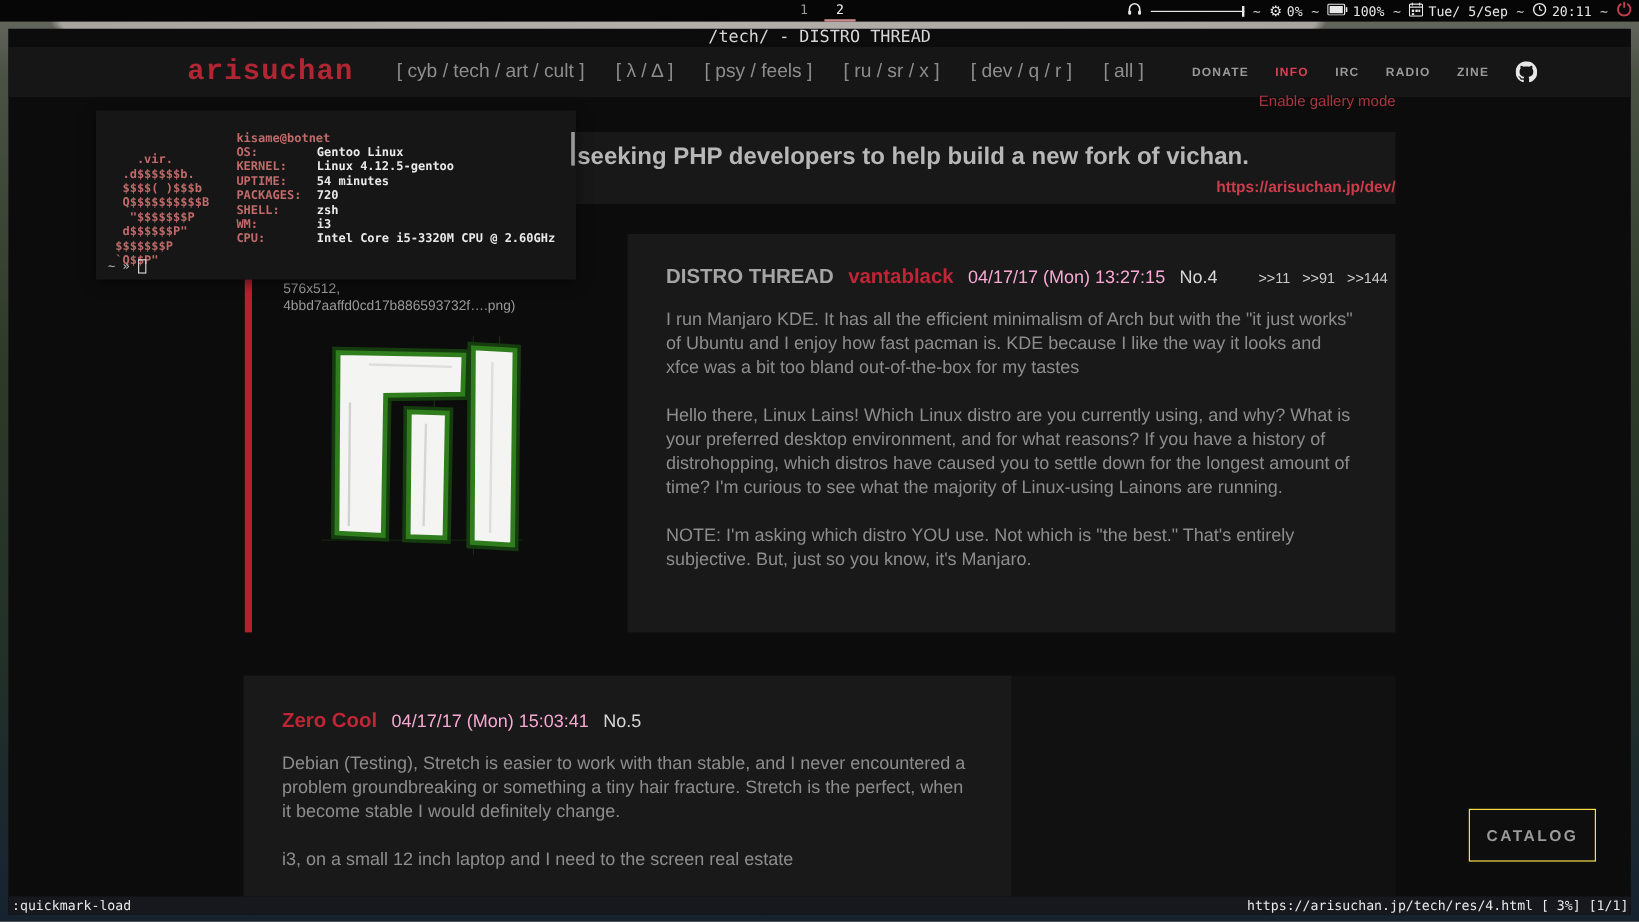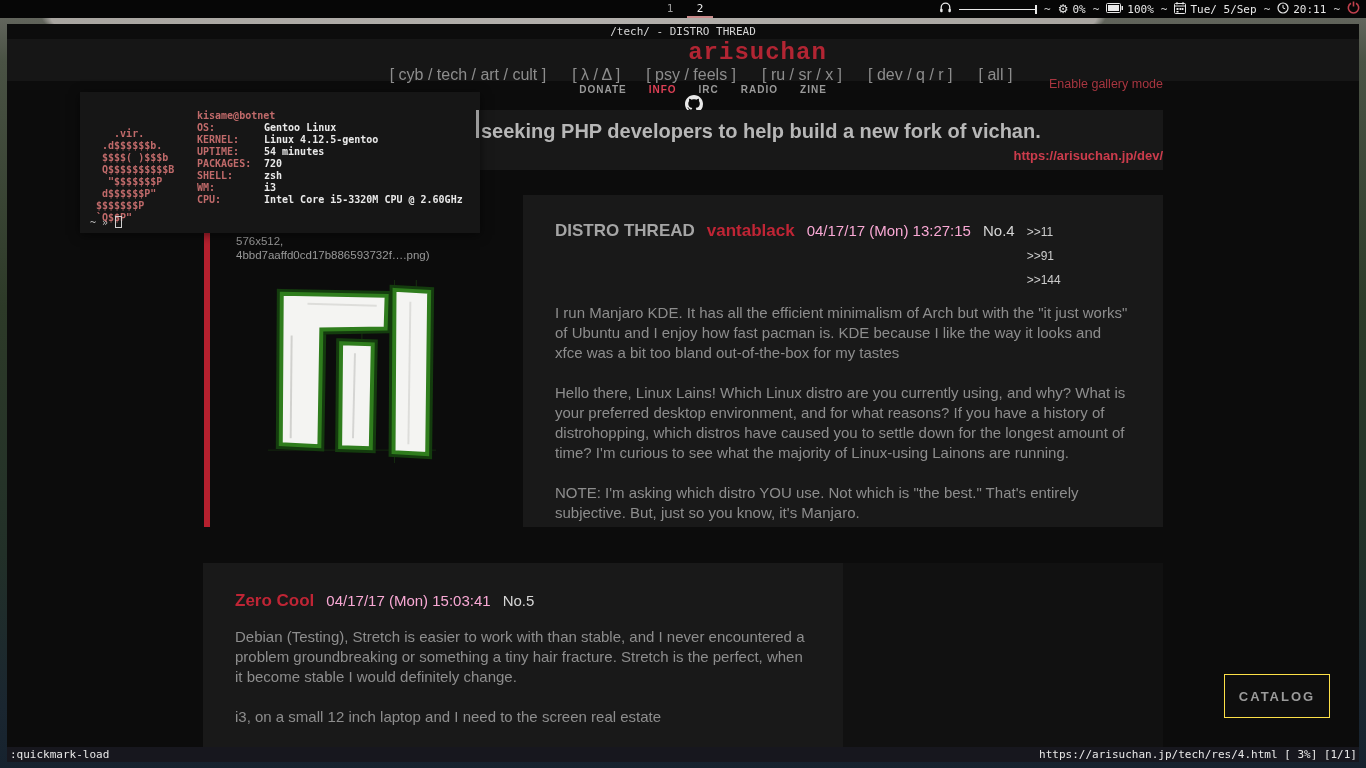--- a/index.html
+++ b/index.html
@@ -23,25 +23,25 @@
   .statusmods { position:absolute; right:6px; top:0; height:18px; display:flex; align-items:center; gap:7px; }
   .statusmods .sep { color:#cfcfcf; }
   .slider-line { width:78px; height:1px; background:#e8e8e8; position:relative; }
   .slider-line .tick { position:absolute; right:0; top:-4px; width:2px; height:9px; background:#e8e8e8; }
   .gear-glyph { font-family:"DejaVu Sans", sans-serif; font-size:12px; line-height:12px; }
   .mod { display:flex; align-items:center; gap:4px; }
 
   
   .window { position:absolute; left:7px; top:24px; width:1352px; height:738px; background:#0c0c0c; overflow:hidden; }
   .titlebar { height:15px; text-align:center; color:#d6d6d6; font-family:"DejaVu Sans Mono", monospace;
-              font-size:11px; line-height:15px; background:#0c0c0c; }
+              font-size:14px; line-height:15px; background:#0c0c0c; }
 
   
   .siteheader { position:absolute; left:0; top:15px; width:1352px; height:42px; background:#161616;
-                display:flex; align-items:center;flex-direction:column; }
+                display:flex; align-items:center; }
   .logo { font-family:"Liberation Mono", monospace; font-weight:bold; font-size:24px; color:#b22533;
           margin-left:149px; letter-spacing:1px; }
   .boards { display:flex; gap:26px; margin-left:36px; color:#8d8d8d; font-size:16px; }
   .boards span { white-space:nowrap; }
   .hlinks { display:flex; gap:22px; margin-left:40px; font-size:10px; font-weight:bold; letter-spacing:1px; color:#9a9a9a; }
   .hlinks .active { color:#dd4055; }
   .gh { margin-left:22px; display:flex; align-items:center; }
   .gallery-link { position:absolute; right:196px; top:53px; color:#a83640; font-size:12.5px; }
 
   
@@ -55,21 +55,21 @@
   .fileinfo { position:absolute; left:229px; top:196px; width:240px; color:#989898; font-size:11.5px; line-height:14px; }
   .fileinfo .l1 { display:block; margin-left:104px; }
   .post-image { position:absolute; left:260px; top:256px; width:170px; height:183px; }
 
   .op-box { position:absolute; left:516px; top:171px; width:640px; height:332px; background:#191919; padding:26px 32px; }
   .post-head { display:flex; align-items:baseline; gap:12px; white-space:nowrap; }
   .subject { color:#a5a5a5; font-weight:bold; font-size:17px; }
   .pname { color:#bf2535; font-weight:bold; font-size:17px; }
   .pdate { color:#f9a8d4; font-size:15px; }
   .pno { color:#d6d6d6; font-size:15px; }
-  .mentions { display:flex; gap:10px; margin-left:0; color:#cccccc; font-size:12px;flex-direction:column; }
+  .mentions { display:flex; gap:10px; margin-left:22px; color:#cccccc; font-size:12px; }
   .pbody { margin-top:16px; color:#8d8d8d; font-size:15px; line-height:20px; }
   .pbody p { margin-bottom:20px; }
 
   .reply-shadow { position:absolute; left:836px; top:539px; width:320px; height:184px; background:#111111; }
   .reply-box { position:absolute; left:196px; top:539px; width:640px; height:184px; background:#191919; padding:28px 32px; }
 
   .catalog-btn { position:absolute; left:1217px; top:650px; width:106px; height:44px; background:#0e0e0e;
                  border:1px solid #fde047; color:#9b9b9b; font-size:13px; font-weight:bold; letter-spacing:2px;
                  display:flex; align-items:center; justify-content:center; }
 

